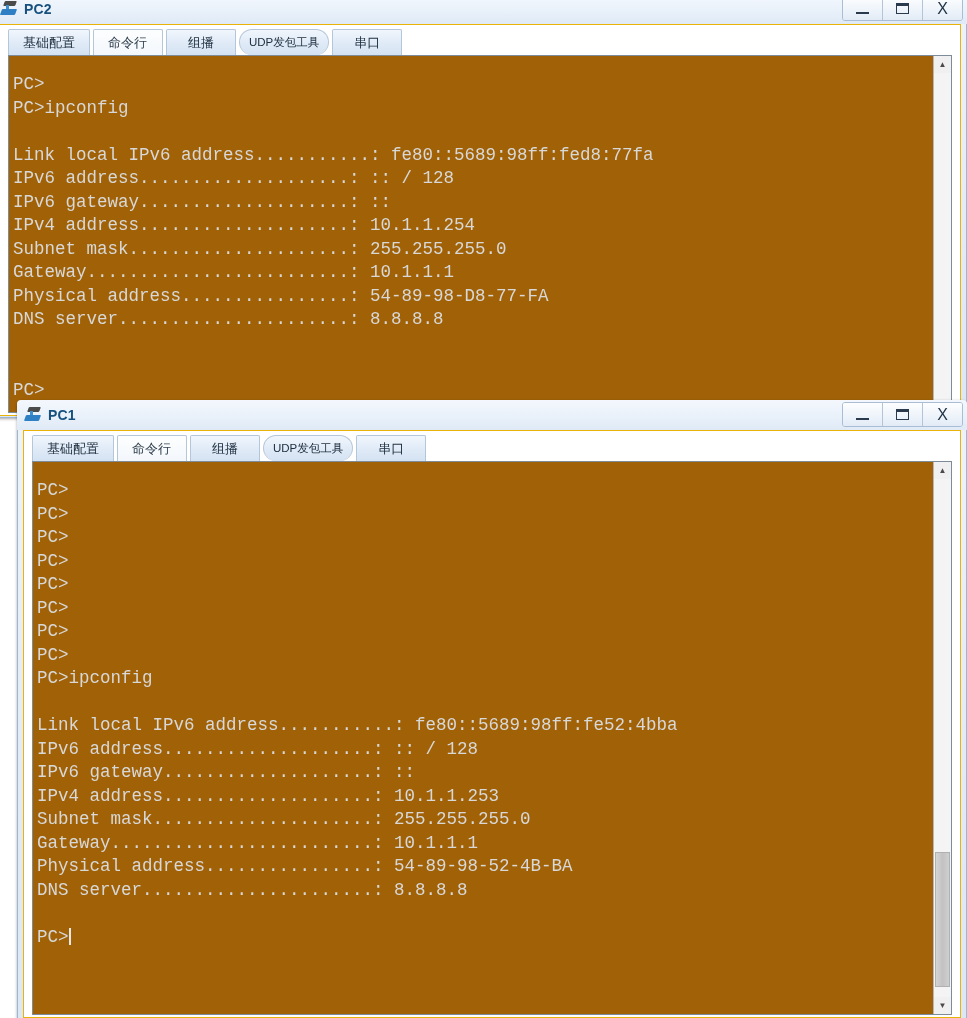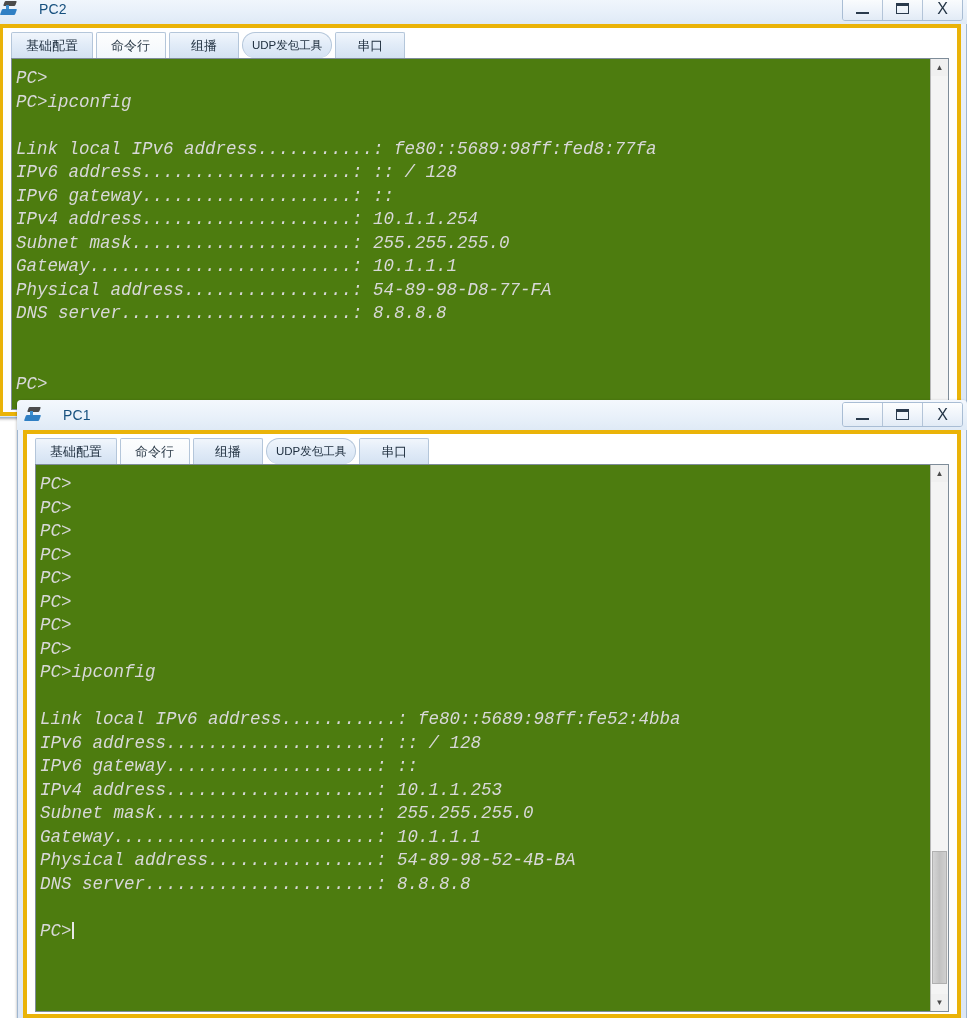--- a/index.html
+++ b/index.html
@@ -23,22 +23,22 @@
     position:absolute;left:0;right:0;top:0;height:30px;
     display:flex;align-items:center;
     background:linear-gradient(180deg,#f4f8fd 0%,#e9f1fa 55%,#dfeaf6 100%);
     border-radius:4px 4px 0 0;
   }
   .title-icon{
     width:20px;height:18px;margin-left:7px;margin-right:4px;
     position:relative;flex:none;
   }
   .title-text{
-    font-size:14px;color:#16507e;font-weight:400;letter-spacing:.2px;
-    line-height:1;padding-bottom:1px;margin-left:15px;
+    font-size:14px;color:#16507e;font-weight:700;letter-spacing:.2px;
+    line-height:1;padding-bottom:1px;
   }
   .win-buttons{
     position:absolute;right:4px;top:2px;display:flex;
     border:1px solid #a9bdd4;border-radius:3px;overflow:hidden;
     background:linear-gradient(180deg,#fdfefe 0%,#eaf1f9 50%,#dfe9f4 100%);
     box-shadow:0 1px 1px rgba(255,255,255,.8) inset;
   }
   .win-btn{
     width:39px;height:23px;display:flex;align-items:center;justify-content:center;
     font-size:14px;color:#1b2d42;
@@ -46,21 +46,21 @@
     background:linear-gradient(180deg,#fdfefe 0%,#f0f5fb 50%,#e2ebf6 100%);
   }
   .win-btn:last-child{border-right:none;}
   .min-glyph{width:13px;height:2px;background:#2a3a4c;margin-top:8px;}
   .max-glyph{width:13px;height:11px;border:1px solid #2a3a4c;border-top-width:3px;box-sizing:border-box;}
   .close-glyph{font-size:16px;font-weight:400;color:#233446;line-height:1;}
 
   
   .client{
     position:absolute;left:6px;right:6px;top:30px;bottom:6px;
-    background:#ffffff;border:4px solid #eab308;
+    background:#ffffff;border:1px solid #eab308;
   }
 
   
   .tabstrip{
     position:absolute;left:0;right:0;top:0;height:30px;
     display:flex;align-items:flex-end;gap:3px;padding-left:8px;
     background:#ffffff;
   }
   .tab{
     height:26px;min-width:70px;padding:0 14px;
@@ -78,23 +78,22 @@
   }
   .tab.small{font-size:11.5px;padding:0 9px;min-width:auto;border-radius:13px;}
 
   
   .console-wrap{
     position:absolute;left:8px;right:8px;top:30px;bottom:2px;
     background:#000;border:1px solid #7e8c99;box-sizing:border-box;
     display:flex;overflow:hidden;
   }
   .console{
-    flex:1;background:#4d7c0f;overflow:hidden;position:relative;
-    padding:8px 0 0 4px;
-    font-style:italic;
+    flex:1;background:#a16207;overflow:hidden;position:relative;
+    padding:17px 0 0 4px;
   }
   .console pre{
     margin:0;font-family:"Liberation Mono","DejaVu Sans Mono",monospace;
     font-size:17.5px;line-height:23.5px;color:#d8d8d8;
     letter-spacing:0px;white-space:pre;
   }
   .cursor{
     display:inline-block;width:2px;height:17px;background:#e8e8e8;
     vertical-align:-3px;margin-left:0px;
   }

